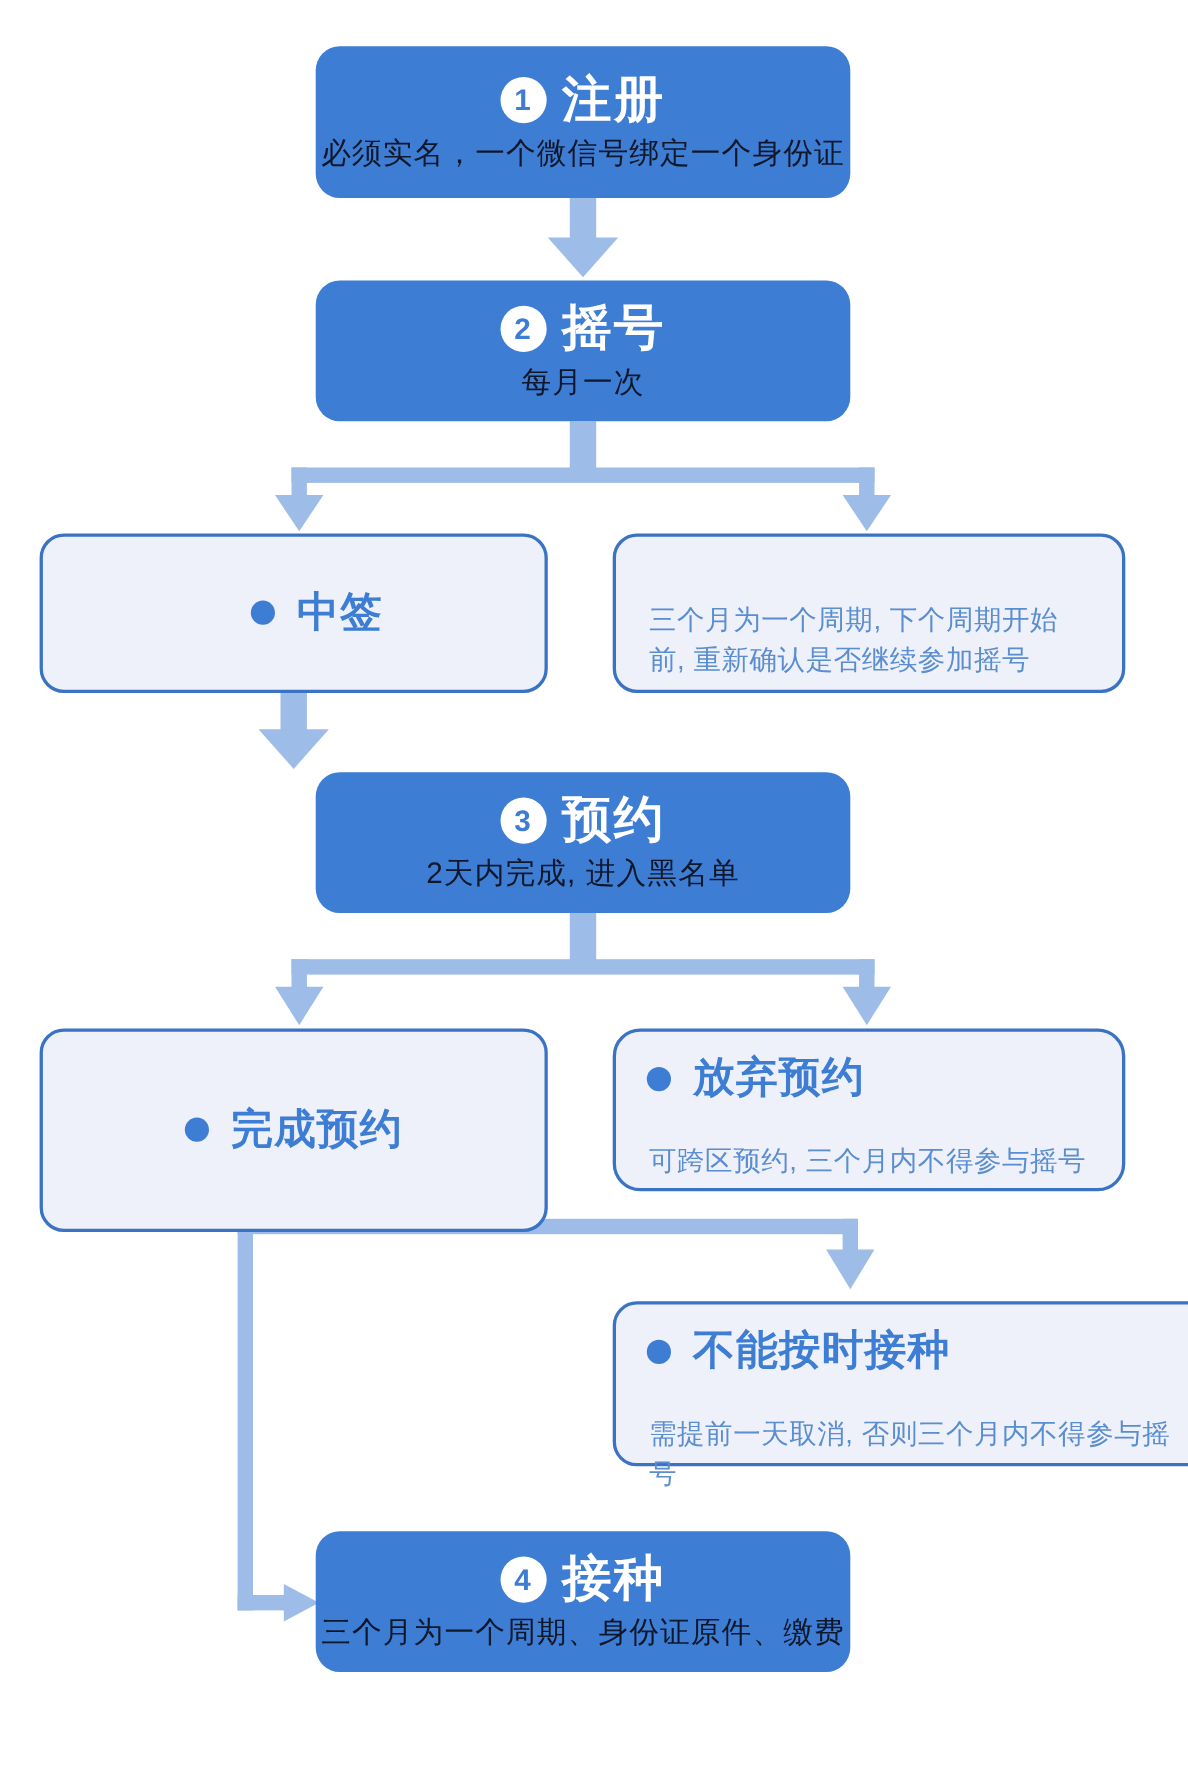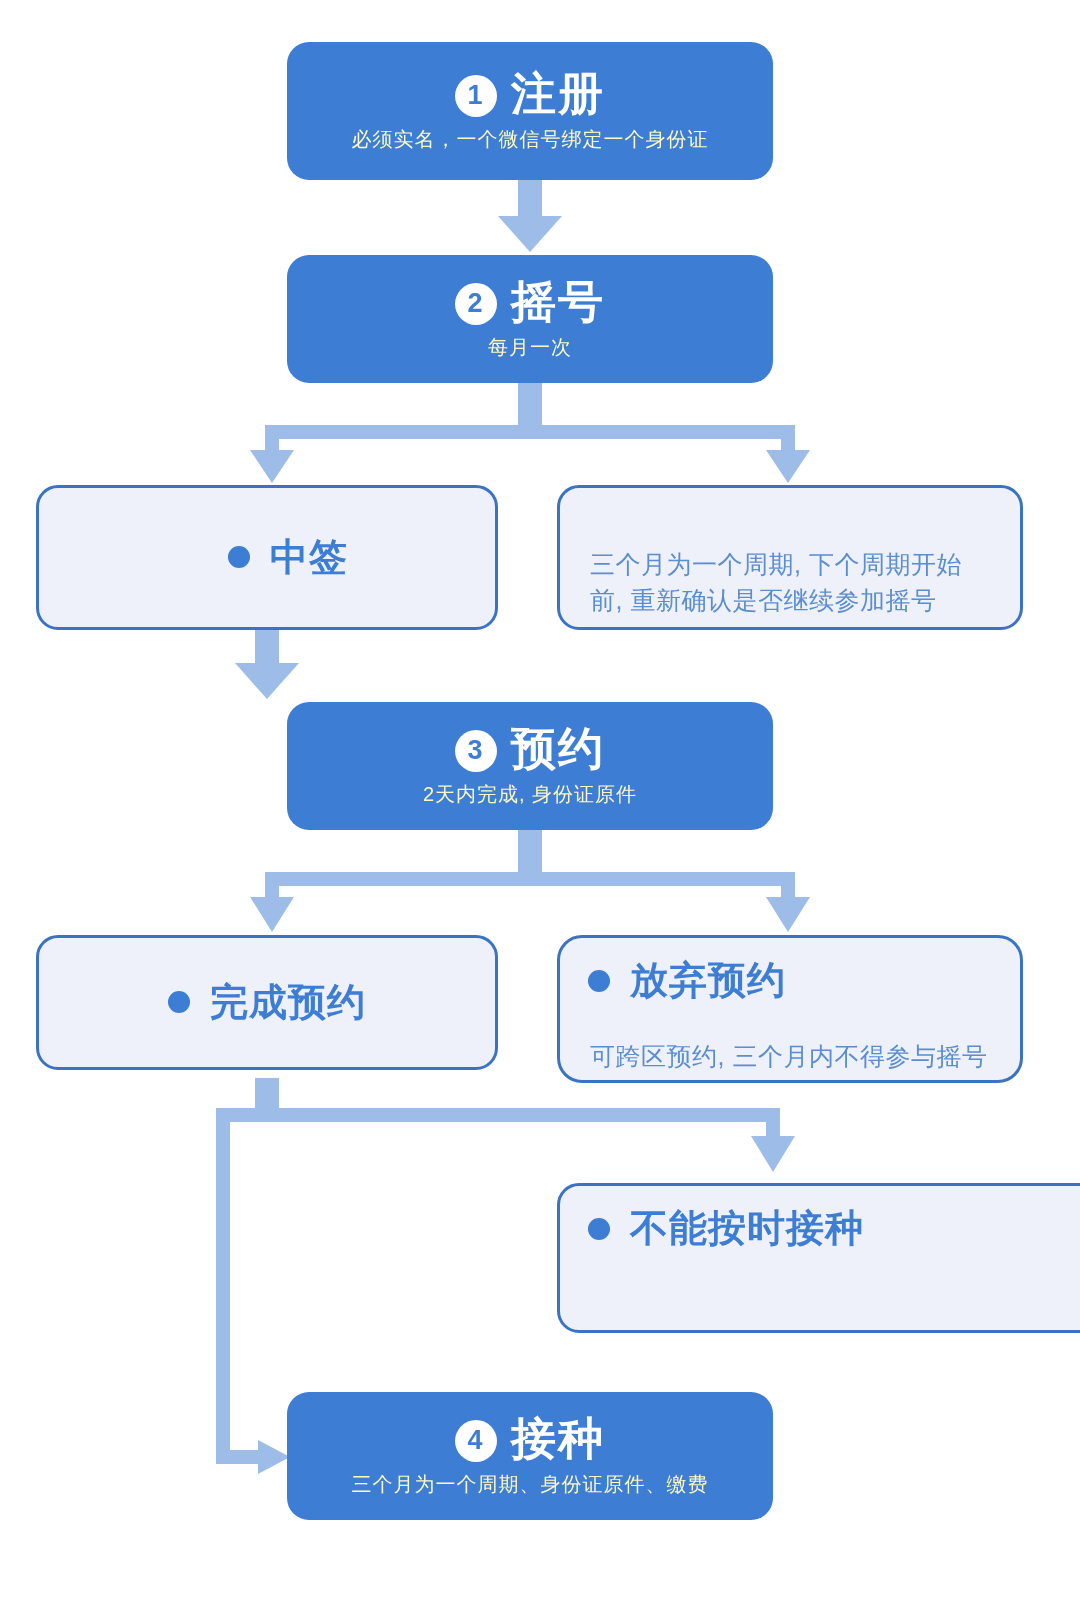--- a/index.html
+++ b/index.html
@@ -30,21 +30,21 @@
   .step .num{
     width:42px;height:42px;border-radius:50%;
     background:#ffffff;color:#3d7dd4;
     font-size:27px;font-weight:bold;
     display:flex;align-items:center;justify-content:center;
     line-height:1;flex:0 0 auto;
     margin-top:4px;
   }
   .step .sub{
     margin-top:10px;
-    font-size:20px;color:#fef9c3;letter-spacing:1px;line-height:1.25;
+    font-size:27px;color:#0f172a;letter-spacing:1px;line-height:1.25;
   }
 
   
   .outcome{
     background:#eef1fa;
     border:3px solid #3b73c4;
     border-radius:22px;
     box-sizing:border-box;
   }
   .outcome.centered{
@@ -147,43 +147,44 @@
 
   <div class="node outcome left" style="left:557px;top:485px;width:466px;height:145px;">
     <div class="desc">三个月为一个周期, 下个周期开始前, 重新确认是否继续参加摇号</div>
   </div>
 
   <div class="node step" style="left:287px;top:702px;width:486px;height:128px;">
     <div class="headline">
       <span class="num">3</span>
       <span>预约</span>
     </div>
-    <div class="sub">2天内完成, 身份证原件</div>
+    <div class="sub">2天内完成, 进入黑名单</div>
   </div>
 
-  <div class="node outcome centered" style="left:36px;top:935px;width:462px;height:135px;">
+  <div class="node outcome centered" style="left:36px;top:935px;width:462px;height:185px;">
     <div class="row">
       <span class="dot"></span>
       <span class="title">完成预约</span>
     </div>
   </div>
 
   <div class="node outcome left" style="left:557px;top:935px;width:466px;height:148px;border-radius:25px;">
     <div class="head">
       <span class="dot"></span>
       <span class="title">放弃预约</span>
     </div>
     <div class="desc">可跨区预约, 三个月内不得参与摇号</div>
   </div>
 
   <div class="node outcome left" style="left:557px;top:1183px;width:554px;height:150px;">
     <div class="head">
       <span class="dot"></span>
       <span class="title">不能按时接种</span>
     </div>
+    <div class="desc">需提前一天取消, 否则三个月内不得参与摇号</div>
   </div>
 
   <div class="node step" style="left:287px;top:1392px;width:486px;height:128px;">
     <div class="headline">
       <span class="num">4</span>
       <span>接种</span>
     </div>
     <div class="sub">三个月为一个周期、身份证原件、缴费</div>
   </div>
 

